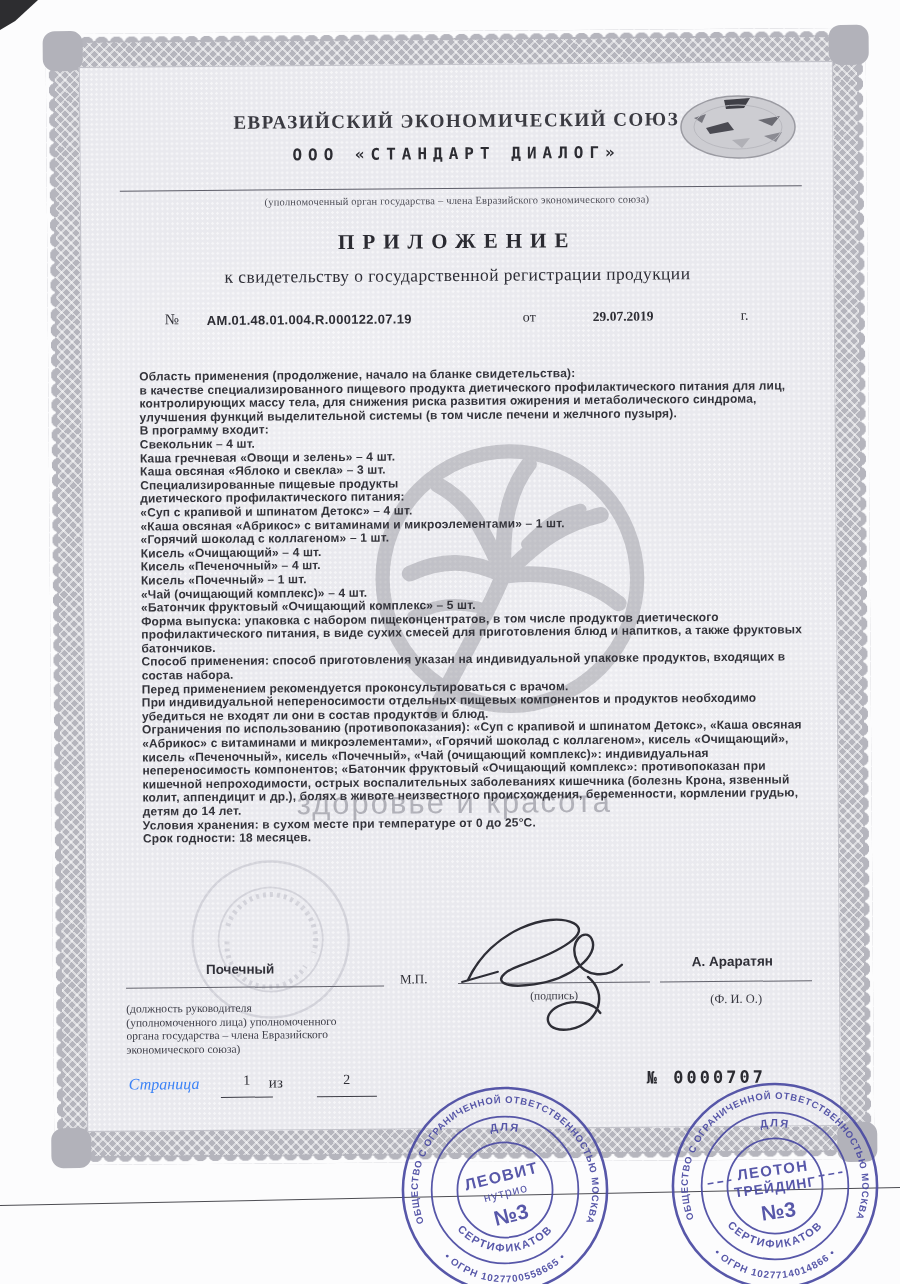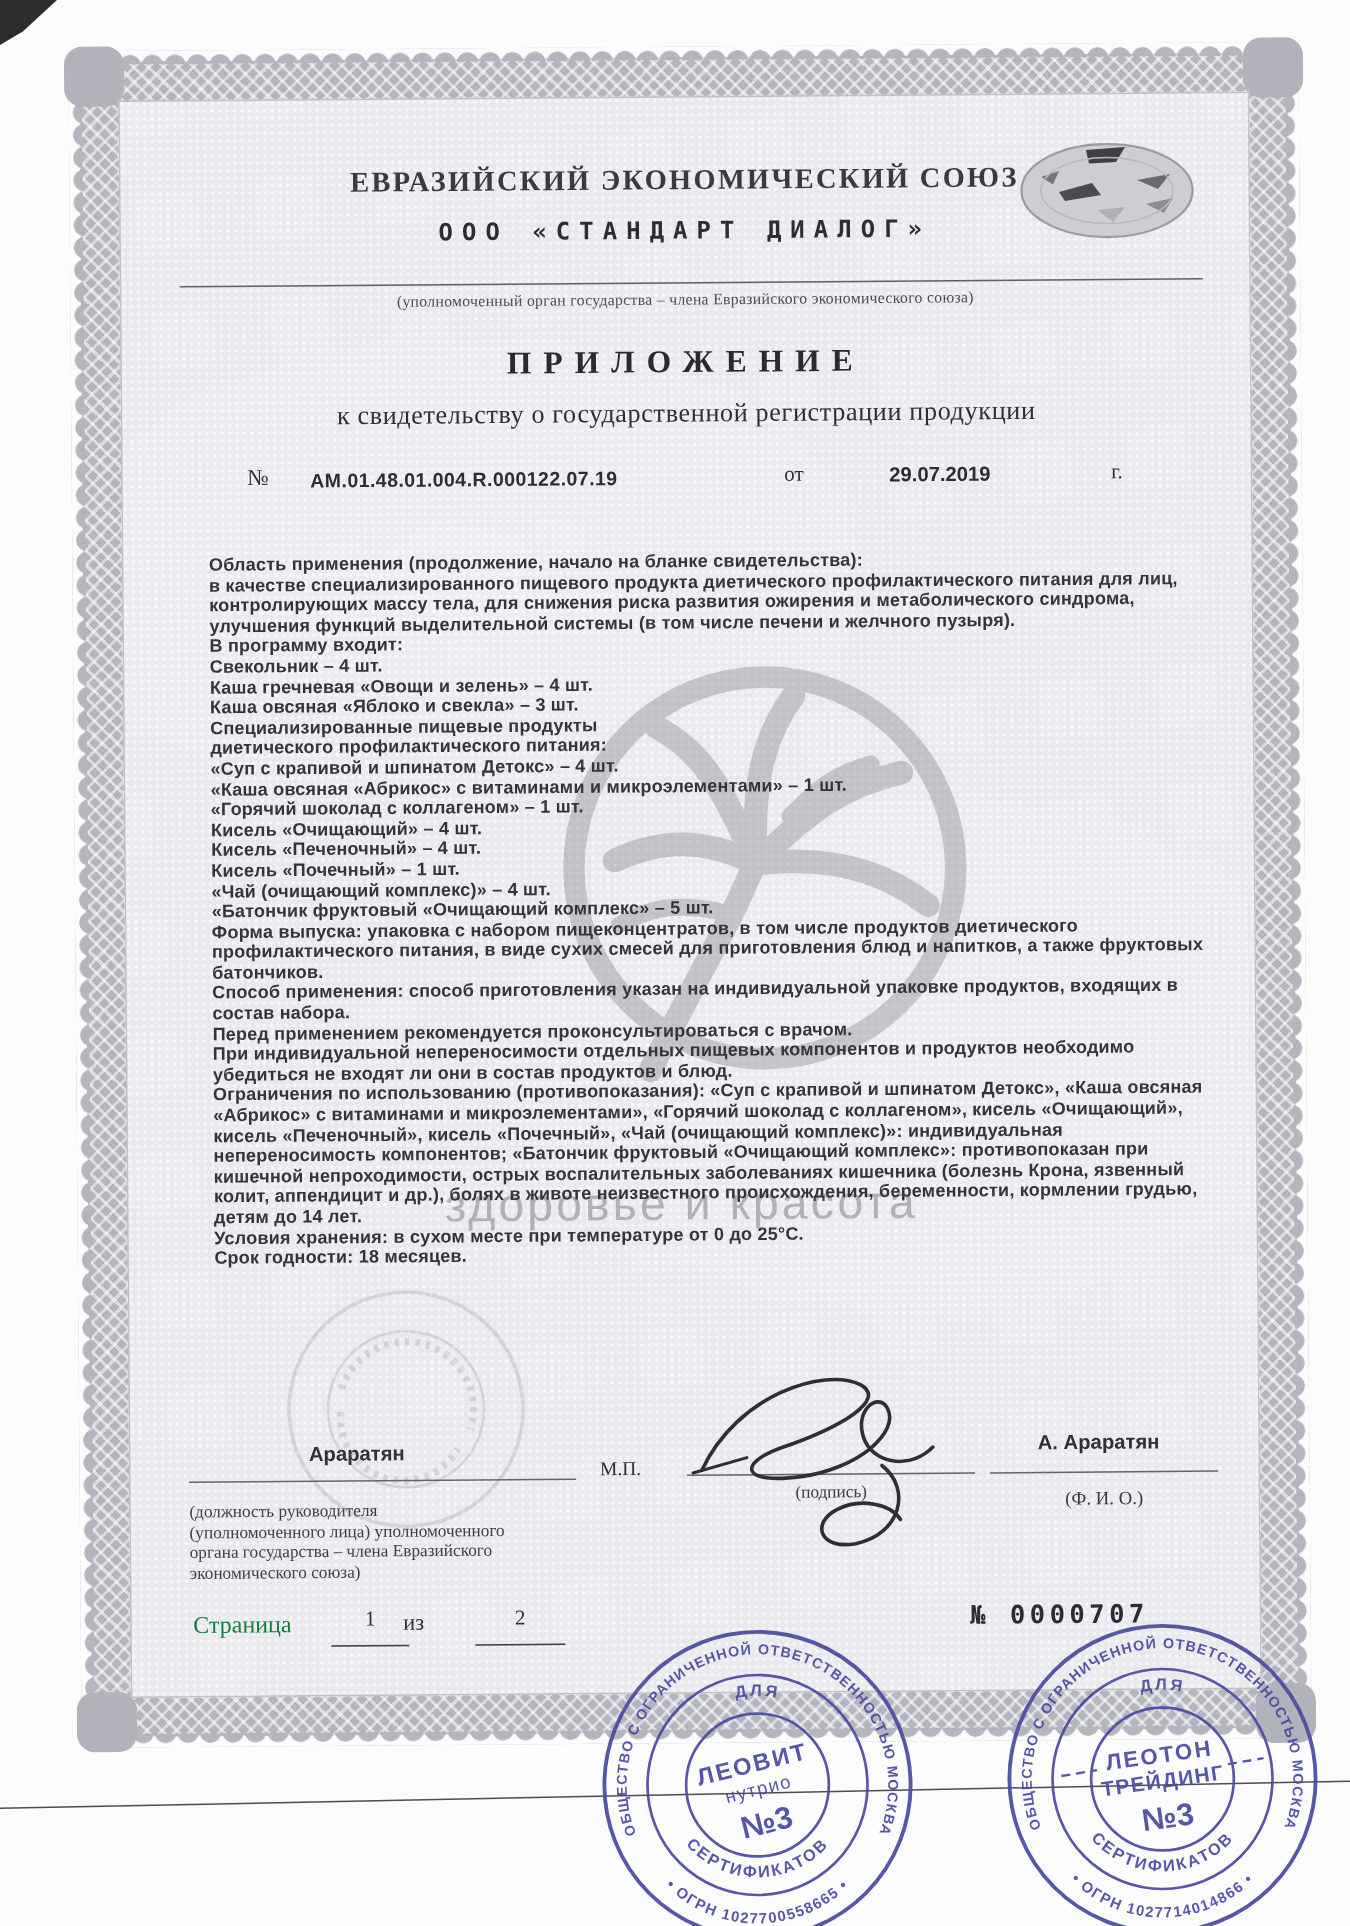--- a/index.html
+++ b/index.html
@@ -34,21 +34,21 @@
   .union{top:72px;font-size:19px;font-weight:600;letter-spacing:1.5px;color:#3a3a41;z-index:3;}
   .orgname{top:106px;font-family:"DejaVu Sans Mono",monospace;font-weight:bold;font-size:16px;letter-spacing:6px;color:#2d2d33;z-index:3;}
   .rule{top:150px;left:66px;right:58px;height:0;border-top:1.8px solid rgba(60,60,72,.8);z-index:3;}
   .org-sub{top:157px;font-size:10.5px;color:#4c4c55;letter-spacing:.2px;z-index:3;}
   .title{top:191px;font-size:21px;font-weight:bold;letter-spacing:8px;color:#2a2a31;z-index:3;}
   .title-sub{top:227px;font-size:17.5px;color:#2e2e36;letter-spacing:.4px;z-index:3;}
   .numrow{z-index:3;}
   .numrow .no{left:110px;top:271px;font-size:15px;}
   .numrow .num{left:152px;top:273px;font-family:"Liberation Sans",sans-serif;font-weight:bold;font-size:13px;letter-spacing:.3px;color:#2d2d34;}
   .numrow .ot{left:468px;top:272px;font-size:14px;}
-  .numrow .date{left:538px;top:272px;font-family:Liberation Sans, sans-serif;font-weight:bold;font-size:13.5px;color:#2d2d34;}
+  .numrow .date{left:538px;top:272px;font-family:Liberation Serif, serif;font-weight:bold;font-size:13.5px;color:#2d2d34;}
   .numrow .god{left:686px;top:272px;font-size:14px;}
   .body{top:330px;left:84px;width:666px;z-index:3;font-family:"Liberation Sans",sans-serif;
         font-weight:bold;font-size:12px;line-height:13.6px;letter-spacing:.15px;color:#34343b;}
   .body .body-line{margin:0;}
   
   .wm-logo{left:310px;top:398px;width:286px;height:286px;z-index:1;opacity:.42;}
   .wm-text{left:238px;top:747px;z-index:1;font-family:"Liberation Sans",sans-serif;font-size:31px;
            color:rgba(128,128,138,.55);letter-spacing:2px;white-space:nowrap;}
   .ghost-stamp{left:126px;top:815px;width:170px;height:170px;z-index:2;opacity:.5;}
   
@@ -57,21 +57,21 @@
   .sig-line1{left:66px;top:947px;width:258px;border-top:1.6px solid rgba(55,55,66,.75);}
   .sig-mp{left:340px;top:933px;font-size:13px;}
   .sig-line2{left:398px;top:945px;width:192px;border-top:1.6px solid rgba(55,55,66,.75);}
   .sig-podpis{left:398px;top:952px;width:192px;text-align:center;font-size:11.5px;color:#3c3c45;}
   .sig-name{left:585px;top:918px;width:175px;text-align:center;font-family:"Liberation Sans",sans-serif;font-weight:bold;font-size:13.5px;color:#2f2f37;}
   .sig-line3{left:600px;top:945px;width:152px;border-top:1.6px solid rgba(55,55,66,.75);}
   .sig-fio{left:600px;top:956px;width:152px;text-align:center;font-size:12.5px;color:#3a3a43;}
   .sig-note{left:66px;top:962px;width:280px;font-size:11.5px;line-height:13.5px;color:#3e3e48;}
   .autograph{left:380px;top:862px;width:230px;height:150px;z-index:4;}
   
-  .foot-page{left:68px;top:1035px;font-size:16px;z-index:3;color:#15803d;}
+  .foot-page{left:68px;top:1035px;font-size:16px;z-index:3;color:#3b82f6;font-style:italic;}
   .pg-l1{left:160px;top:1057px;width:52px;border-top:1.5px solid #3c3c45;z-index:3;}
   .pg-n1{left:160px;top:1033px;width:52px;text-align:center;font-size:14px;z-index:3;}
   .pg-iz{left:208px;top:1035px;font-size:15px;z-index:3;}
   .pg-l2{left:256px;top:1057px;width:60px;border-top:1.5px solid #3c3c45;z-index:3;}
   .pg-n2{left:256px;top:1033px;width:60px;text-align:center;font-size:14px;z-index:3;}
   .doc-num{left:586px;top:1031px;font-family:"DejaVu Sans Mono",monospace;font-weight:bold;font-size:17px;letter-spacing:3px;color:#2b2b31;z-index:3;}
   
   .scan-line{position:absolute;left:-6px;top:1196px;width:912px;border-top:1.7px solid #4c4c52;transform:rotate(-1.15deg);z-index:4;}
   .smudge{position:absolute;left:0;top:0;width:38px;height:30px;background:#16161a;
           clip-path:polygon(0 0,100% 0,40% 70%,0 100%);opacity:.9;z-index:5;}
@@ -158,21 +158,21 @@
     <svg class="abs ghost-stamp" viewBox="0 0 170 170">
       <g fill="none" stroke="rgba(110,110,128,.38)" transform="rotate(18 85 85)">
         <circle cx="85" cy="85" r="78" stroke-width="2.4"></circle>
         <circle cx="85" cy="85" r="52" stroke-width="1.8"></circle>
         <path d="M 40,85 A 45,45 0 0 1 130,85" stroke-width="5" stroke-dasharray="3 4"></path>
         <path d="M 44,100 A 42,42 0 0 0 126,100" stroke-width="5" stroke-dasharray="3 4"></path>
       </g>
     </svg>
 
     <div class="sig">
-      <div class="abs sig-pos">Араратян</div>
+      <div class="abs sig-pos">Почечный</div>
       <div class="abs sig-line1"></div>
       <div class="abs sig-mp">М.П.</div>
       <div class="abs sig-line2"></div>
       <div class="abs sig-podpis">(подпись)</div>
       <div class="abs sig-name">А. Араратян</div>
       <div class="abs sig-line3"></div>
       <div class="abs sig-fio">(Ф. И. О.)</div>
       <div class="abs sig-note">
           <div class="note-line">(должность руководителя</div>
           <div class="note-line">(уполномоченного лица) уполномоченного</div>

